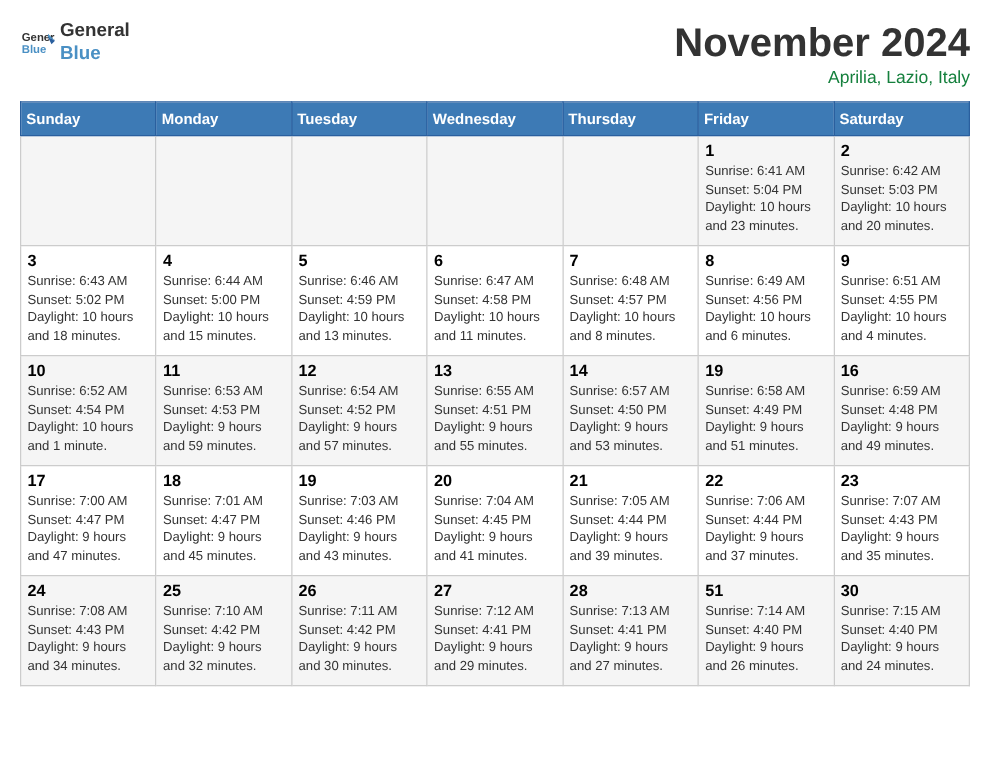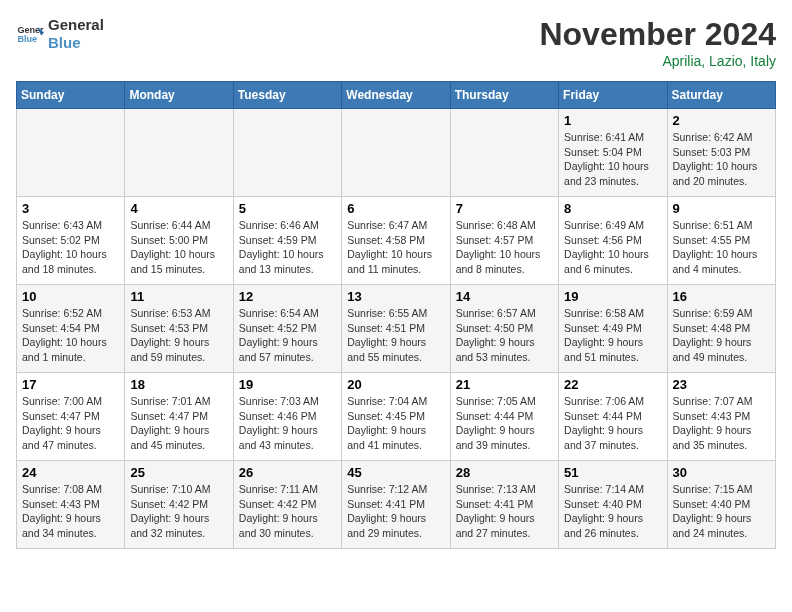--- a/index.html
+++ b/index.html
@@ -231,21 +231,21 @@
         </td>
         <td>
           <span class="day-number">25</span>
           <div class="day-info">Sunrise: 7:10 AM<br>Sunset: 4:42 PM<br>Daylight: 9 hours<br>and 32 minutes.</div>
         </td>
         <td>
           <span class="day-number">26</span>
           <div class="day-info">Sunrise: 7:11 AM<br>Sunset: 4:42 PM<br>Daylight: 9 hours<br>and 30 minutes.</div>
         </td>
         <td>
-          <span class="day-number">45</span>
+          <span class="day-number">27</span>
           <div class="day-info">Sunrise: 7:12 AM<br>Sunset: 4:41 PM<br>Daylight: 9 hours<br>and 29 minutes.</div>
         </td>
         <td>
           <span class="day-number">28</span>
           <div class="day-info">Sunrise: 7:13 AM<br>Sunset: 4:41 PM<br>Daylight: 9 hours<br>and 27 minutes.</div>
         </td>
         <td>
           <span class="day-number">51</span>
           <div class="day-info">Sunrise: 7:14 AM<br>Sunset: 4:40 PM<br>Daylight: 9 hours<br>and 26 minutes.</div>
         </td>

